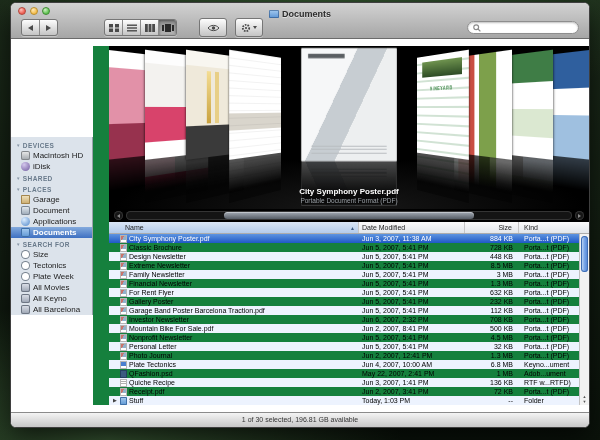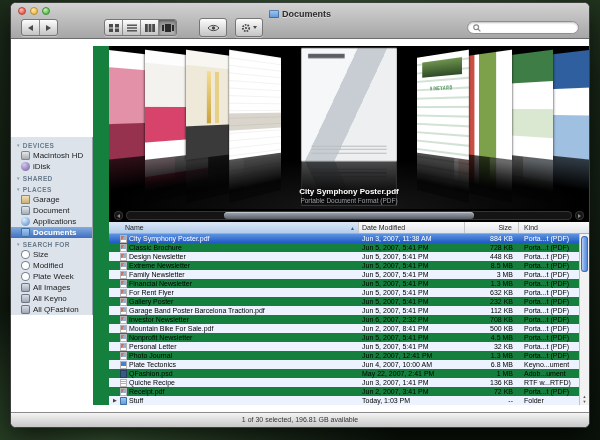--- a/index.html
+++ b/index.html
@@ -265,37 +265,37 @@
           <div class="sb-header">
             <span class="sb-tri">▼</span>
             <span>SEARCH FOR</span>
           </div>
           <div class="sb-item">
             <span class="sbic clock-icon"></span>
             <span>Size</span>
           </div>
           <div class="sb-item">
             <span class="sbic clock-icon"></span>
-            <span>Modified</span>
+            <span>Tectonics</span>
           </div>
           <div class="sb-item">
             <span class="sbic clock-icon"></span>
             <span>Plate Week</span>
           </div>
           <div class="sb-item">
             <span class="sbic smart-folder-icon"></span>
-            <span>All Images</span>
+            <span>All Movies</span>
           </div>
           <div class="sb-item">
             <span class="sbic smart-folder-icon"></span>
             <span>All Keyno</span>
           </div>
           <div class="sb-item">
             <span class="sbic smart-folder-icon"></span>
-            <span>All QFashion</span>
+            <span>All Barcelona</span>
           </div>
         </div>
       <div class="main">
 
         <div class="coverflow">
           <div class="stage">
               <div class="cover pos-0">
                 <div class="face art-0"></div>
                 <div class="refl">
                   <div class="refl-art art-0"></div>

